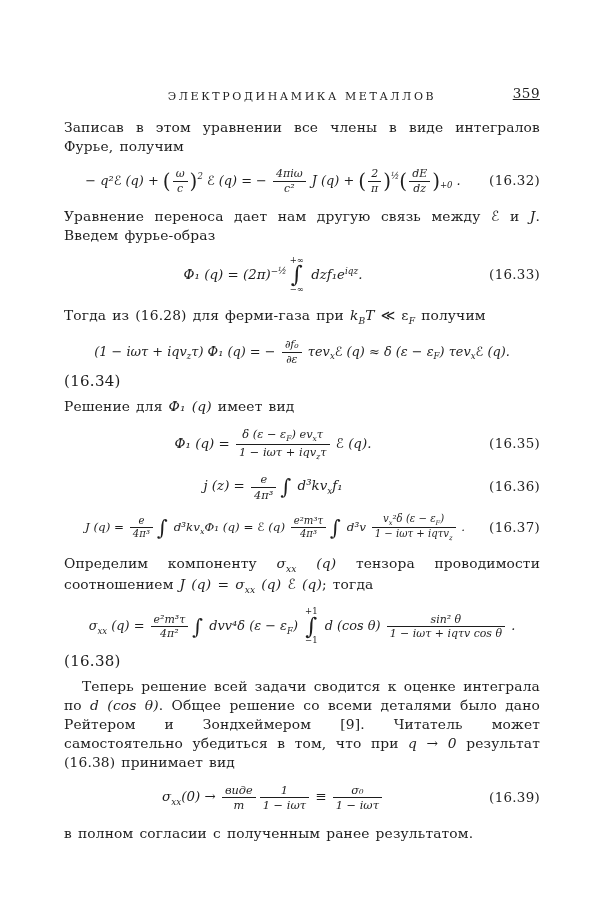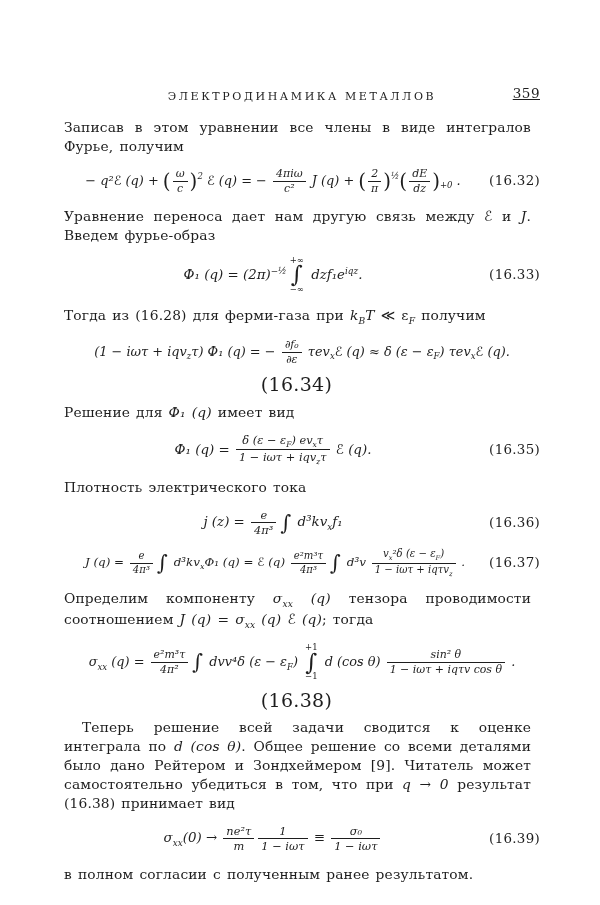--- a/index.html
+++ b/index.html
@@ -8,32 +8,32 @@
     box-sizing:border-box;width:600px;height:905px;
     padding:86px 60px 40px 64px;
     font-family:"DejaVu Serif","DejaVu Sans",serif;
     font-size:13.8px;line-height:1.38;color:#1d1d1d;
   }
   
   .header{position:relative;text-align:center;margin-bottom:13px;}
   .running-title{font-size:11px;letter-spacing:2.6px;}
   .pageno{position:absolute;right:0;top:-2px;font-size:13.5px;letter-spacing:0.5px;text-decoration:underline;}
   
-  .para{text-align:justify;margin:5px 9px 6px 0;letter-spacing:0.15px;word-spacing:1.5px;}
+  .para{text-align:justify;margin:5px 0 6px 0;letter-spacing:0.15px;word-spacing:1.5px;}
   .para.indent{text-indent:18px;}
   .iv{font-style:italic;}
   .para sub{font-size:0.66em;font-style:italic;}
   
   .eq{position:relative;text-align:center;font-style:italic;margin:11px 0;padding-right:58px;font-size:13.4px;line-height:1.25;}
   .eq.full{padding-right:0;}
   .eq.small{font-size:11.9px;padding-right:54px;}
   .eq.mid{font-size:12.9px;}
   .eq .mt{white-space:pre;}
   .eq .no{position:absolute;right:0;top:50%;transform:translateY(-50%);font-style:normal;font-size:13.4px;letter-spacing:0.3px;}
-  .eqno-line{text-align:center;font-style:normal;margin:-6px 11px 4px 0;font-size:19px;letter-spacing:0.3px;}
+  .eqno-line{text-align:left;font-style:normal;margin:-6px 11px 4px 0;font-size:15px;letter-spacing:0.3px;}
   .frac{display:inline-block;vertical-align:middle;text-align:center;font-size:0.85em;line-height:1.25;margin:0 2px;}
   .frac .n{display:block;border-bottom:1px solid #1d1d1d;padding:0 3px;}
   .frac .d{display:block;padding:0 3px;}
   .bp{font-size:1.55em;font-style:normal;vertical-align:middle;line-height:0;font-weight:400;}
   .eq sup{font-size:0.66em;font-style:italic;vertical-align:super;letter-spacing:0;}
   .eq sub{font-size:0.66em;font-style:italic;vertical-align:sub;}
   .intl{display:inline-block;vertical-align:middle;text-align:center;font-style:normal;line-height:1;margin:0 3px;}
   .intl .lim{display:block;font-size:8.5px;line-height:1.15;font-style:normal;}
   .intl .isign{display:block;font-size:23px;line-height:0.85;}
   .int{font-size:21px;font-style:normal;vertical-align:middle;line-height:0;margin:0 2px;}
@@ -58,31 +58,30 @@
 
   <p class="para"><span>Тогда из (16.28) для ферми-газа при </span><span class="iv">k</span><sub>B</sub><span class="iv">T</span><span> ≪ ε</span><sub>F</sub><span> получим</span></p>
 
   <div class="eq full mid"><span class="mt">(1 − iωτ + iqv</span><sub>z</sub><span class="mt">τ) Φ₁ (q) = − </span><span class="frac"><span class="n">∂f₀</span><span class="d">∂ε</span></span><span class="mt"> τev</span><sub>x</sub><span class="mt">ℰ (q) ≈ δ (ε − ε</span><sub>F</sub><span class="mt">) τev</span><sub>x</sub><span class="mt">ℰ (q).</span></div>
   <div class="eqno-line"><span>(16.34)</span></div>
 
   <p class="para"><span>Решение для </span><span class="iv">Φ₁ (q)</span><span> имеет вид</span></p>
 
   <div class="eq"><span class="mt">Φ₁ (q) = </span><span class="frac"><span class="n"><span>δ (ε − ε</span><sub>F</sub><span>) ev</span><sub>x</sub><span>τ</span></span><span class="d"><span>1 − iωτ + iqv</span><sub>z</sub><span>τ</span></span></span><span class="mt"> ℰ (q).</span><span class="no">(16.35)</span></div>
 
-  <p class="para"><span>Плотность электрического тока</span></p>
 
   <div class="eq"><span class="mt">j (z) = </span><span class="frac"><span class="n">e</span><span class="d">4π³</span></span><span class="int">∫</span><span class="mt"> d³kv</span><sub>x</sub><span class="mt">f₁</span><span class="no">(16.36)</span></div>
 
 
   <div class="eq small"><span class="mt">J (q) = </span><span class="frac"><span class="n">e</span><span class="d">4π³</span></span><span class="int">∫</span><span class="mt"> d³kv</span><sub>x</sub><span class="mt">Φ₁ (q) = ℰ (q) </span><span class="frac"><span class="n">e²m³τ</span><span class="d">4π³</span></span><span class="int">∫</span><span class="mt"> d³v </span><span class="frac"><span class="n"><span>v</span><sub>x</sub><span>²δ (ε − ε</span><sub>F</sub><span>)</span></span><span class="d"><span>1 − iωτ + iqτv</span><sub>z</sub></span></span><span class="mt"> .</span><span class="no">(16.37)</span></div>
 
   <p class="para"><span>Определим компоненту </span><span class="iv">σ</span><sub>xx</sub><span class="iv"> (q)</span><span> тензора проводимости соотношением </span><span class="iv">J (q) = σ</span><sub>xx</sub><span class="iv"> (q) </span><span class="iv">ℰ (q)</span><span>; тогда</span></p>
 
   <div class="eq full mid"><span class="mt">σ</span><sub>xx</sub><span class="mt"> (q) = </span><span class="frac"><span class="n">e²m³τ</span><span class="d">4π²</span></span><span class="int">∫</span><span class="mt"> dvv⁴δ (ε − ε</span><sub>F</sub><span class="mt">) </span><span class="intl"><span class="lim">+1</span><span class="isign">∫</span><span class="lim">−1</span></span><span class="mt"> d (cos θ) </span><span class="frac"><span class="n">sin² θ</span><span class="d">1 − iωτ + iqτv cos θ</span></span><span class="mt"> .</span></div>
   <div class="eqno-line"><span>(16.38)</span></div>
 
   <p class="para indent"><span>Теперь решение всей задачи сводится к оценке интеграла по </span><span class="iv">d (cos θ)</span><span>. Общее решение со всеми деталями было дано Рейтером и Зондхеймером [9]. Читатель может самостоятельно убедиться в том, что при </span><span class="iv">q → 0</span><span> результат (16.38) принимает вид</span></p>
 
-  <div class="eq"><span class="mt">σ</span><sub>xx</sub><span class="mt">(0) → </span><span class="frac"><span class="n">ne²τ</span><span class="d">m</span></span><span class="frac"><span class="n">1</span><span class="d">1 − iωτ</span></span><span class="mt"> ≡ </span><span class="frac"><span class="n">σ₀</span><span class="d">1 − iωτ</span></span><span class="no">(16.39)</span></div>
+  <div class="eq"><span class="mt">σ</span><sub>xx</sub><span class="mt">(0) → </span><span class="frac"><span class="n">виде</span><span class="d">m</span></span><span class="frac"><span class="n">1</span><span class="d">1 − iωτ</span></span><span class="mt"> ≡ </span><span class="frac"><span class="n">σ₀</span><span class="d">1 − iωτ</span></span><span class="no">(16.39)</span></div>
 
   <p class="para"><span>в полном согласии с полученным ранее результатом.</span></p>
 
 </div>
 
 </body></html>

